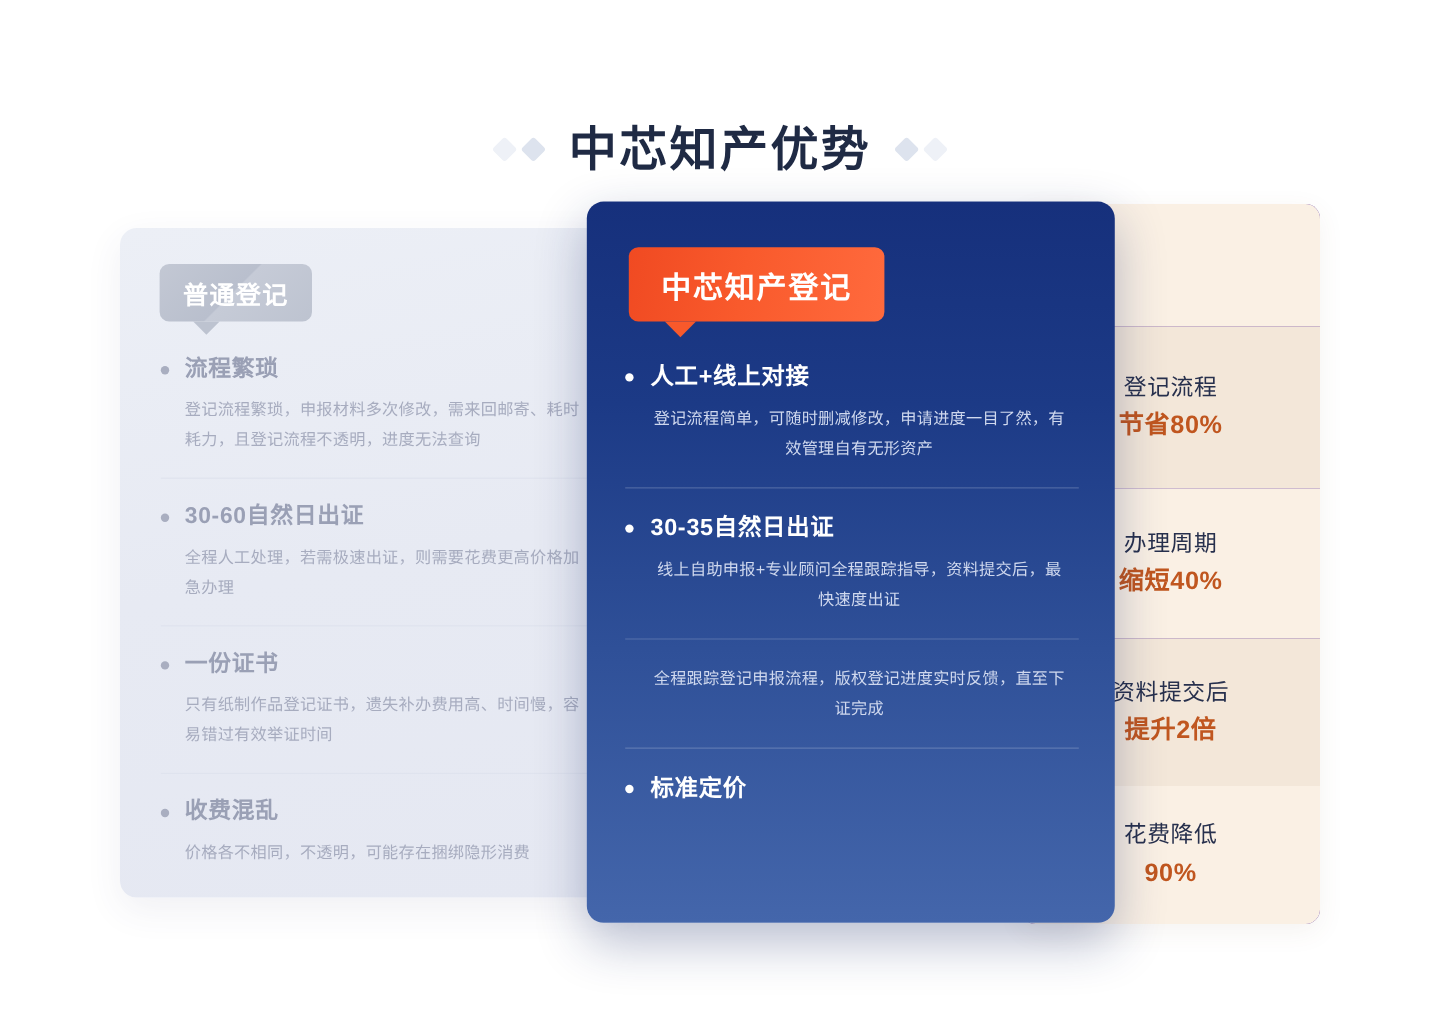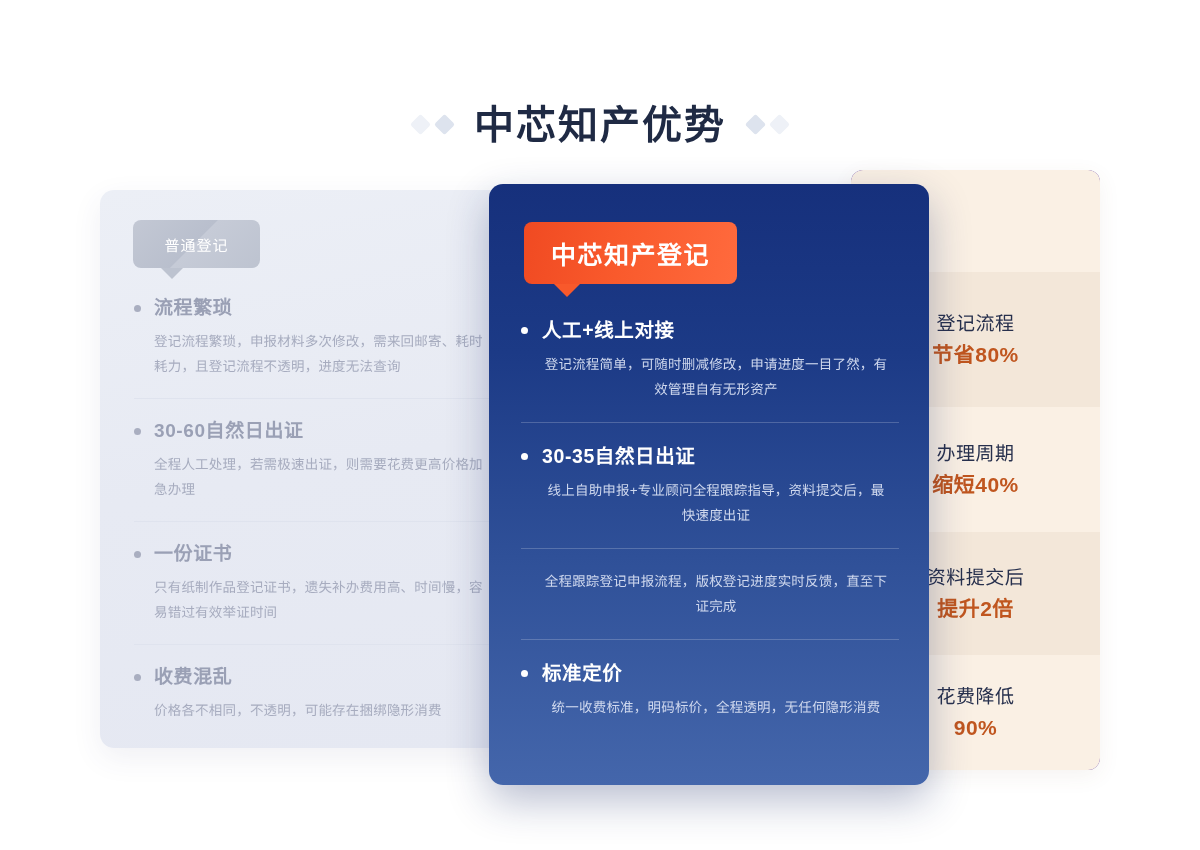--- a/index.html
+++ b/index.html
@@ -105,22 +105,22 @@
     top: 30px;
     width: 127px;
     height: 48px;
     border-radius: 8px;
     background: linear-gradient(135deg, #c3c8d4 0%, #b9bfcd 48%, #c6cbd7 49%, #bdc3d0 100%);
     display: flex;
     align-items: center;
     justify-content: center;
   }
   .badge-gray .badge-text {
-    font-size: 15px;
-    font-weight: normal;
+    font-size: 21px;
+    font-weight: bold;
     color: #ffffff;
     letter-spacing: 1px;
   }
   .badge-gray::after {
     content: "";
     position: absolute;
     left: 28px;
     bottom: -11px;
     width: 0;
     height: 0;
@@ -164,21 +164,21 @@
     color: #a7acbf;
     line-height: 25px;
     letter-spacing: 0.2px;
     max-width: 330px;
   }
 
   
   .card-mid {
     position: absolute;
     left: 489px;
-    top: 184px;
+    top: 168px;
     width: 440px;
     height: 601px;
     border-radius: 14px;
     background: linear-gradient(180deg, #16307c 0%, #1c3a86 28%, #2f5098 62%, #4466ab 100%);
     box-shadow: 0 16px 42px rgba(22,40,100,0.30);
     overflow: hidden;
   }
   .badge-orange {
     position: absolute;
     left: 35px;
@@ -357,17 +357,16 @@
 
     <div class="mid-item">
       <div class="mi-desc">全程跟踪登记申报流程，版权登记进度实时反馈，直至下证完成</div>
     </div>
 
     <div class="mid-item">
       <div class="mi-head">
         <span class="bullet-white"></span>
         <span class="mi-title">标准定价</span>
       </div>
-      <div class="mi-desc">统一收费标准，明码标价，全程透明，无任何隐形消费</div>
     </div>
 
   </div>
 </div>
 
 </body></html>

